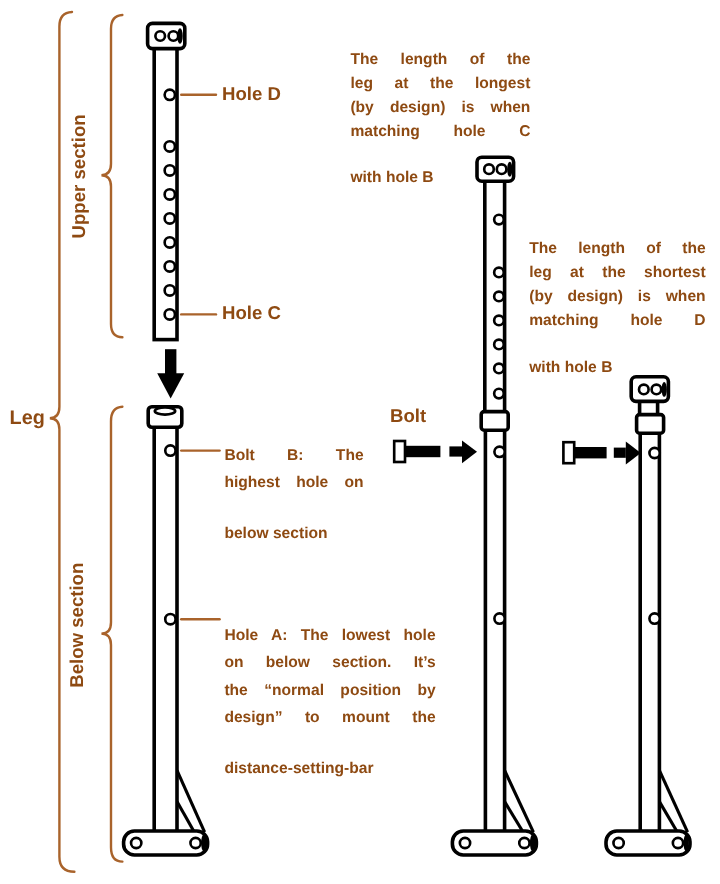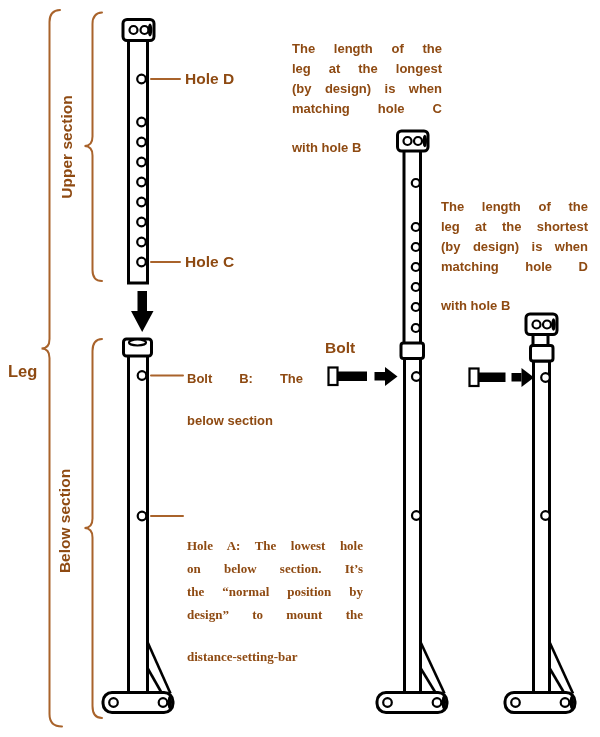--- a/index.html
+++ b/index.html
@@ -154,21 +154,21 @@
     </g>
 
     <g>
       <rect class="s2" x="469.5" y="368.5" width="9" height="17.5"></rect>
       <rect class="inkfill" x="478.5" y="372.5" width="27" height="9.5"></rect>
       <rect class="inkfill" x="511.5" y="373" width="10" height="8.5"></rect>
       <polygon class="inkfill" points="521.5,368 521.5,387 534,377.5"></polygon>
     </g>
   </svg>
 
-  <div class="label leg-size" style="left:8px; top:339px;margin-top:23px;">Leg</div>
+  <div class="label leg-size" style="left:8px; top:339px;">Leg</div>
 
   <div class="label rotated" style="left:12px; top:133px; width:110px;">Upper section</div>
 
   <div class="label rotated" style="left:9px; top:507px; width:112px;">Below section</div>
 
   <div class="label" style="left:185px; top:70px;">Hole D</div>
 
   <div class="label" style="left:185px; top:253px;">Hole C</div>
 
   <div class="label" style="left:325px; top:339px;">Bolt</div>
@@ -184,23 +184,24 @@
   <div class="para" style="left:441px; top:197px; width:147px;">
       <div class="jline">The length of the</div>
       <div class="jline">leg at the shortest</div>
       <div class="jline">(by design) is when</div>
       <div class="jline">matching hole D</div>
       <div class="jline last">with hole B</div>
     </div>
 
   <div class="para lh23" style="left:187px; top:367px; width:116px;">
       <div class="jline">Bolt B: The</div>
+      <div class="jline">highest hole on</div>
       <div class="jline last">below section</div>
     </div>
 
-  <div class="para lh23" style="left:187px; top:534px; width:176px;font-family:Liberation Serif, serif;">
+  <div class="para lh23" style="left:187px; top:517px; width:176px;">
       <div class="jline">Hole A: The lowest hole</div>
       <div class="jline">on below section. It’s</div>
       <div class="jline">the “normal position by</div>
       <div class="jline">design” to mount the</div>
       <div class="jline last">distance-setting-bar</div>
     </div>
 </div>
 
 </body></html>

